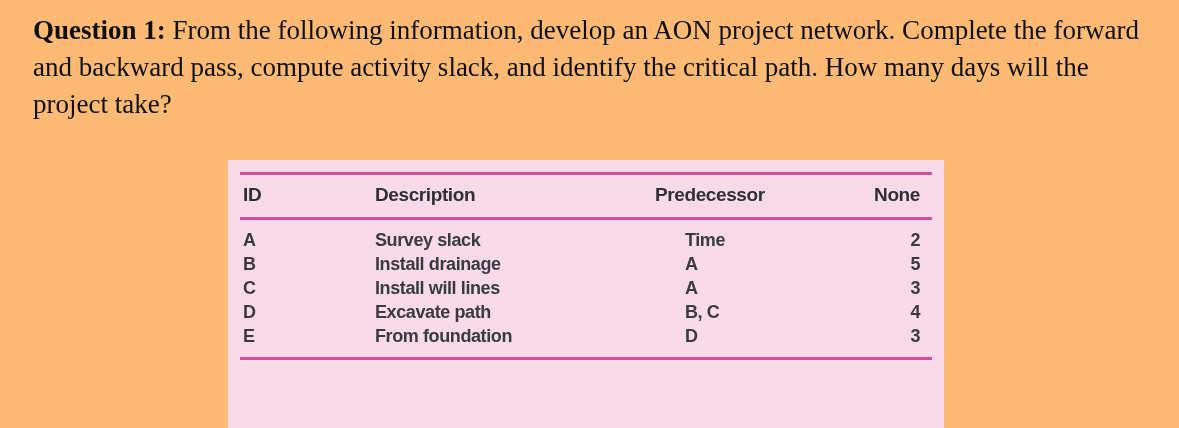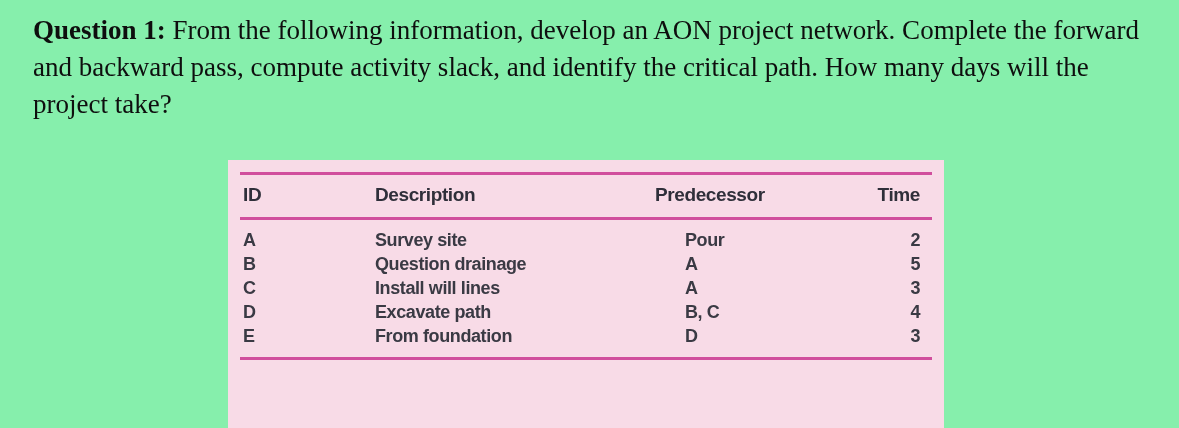--- a/index.html
+++ b/index.html
@@ -11,21 +11,21 @@
   html, body {
     width: 1179px;
     height: 428px;
     background: #ffffff;
     overflow: hidden;
   }
   .page {
     position: relative;
     width: 1179px;
     height: 428px;
-    background: #86efac;
+    background: #fdba74;
     padding-left: 8px;
   }
   .question {
     position: absolute;
     left: 33px;
     top: 12px;
     width: 1122px;
     font-family: "Liberation Serif", serif;
     font-size: 27px;
     line-height: 37px;
@@ -87,33 +87,33 @@
     <span>From the following information, develop an AON project network. Complete the forward and backward pass, compute activity slack, and identify the critical path. How many days will the project take?</span>
   </p>
 
   <div class="table-panel">
     <table class="activity-table">
       <thead>
         <tr>
           <th class="col-id">ID</th>
           <th class="col-desc">Description</th>
           <th class="col-pred">Predecessor</th>
-          <th class="col-time">Time</th>
+          <th class="col-time">None</th>
         </tr>
       </thead>
       <tbody>
         <tr>
           <td class="cell-id">A</td>
-          <td class="cell-desc">Survey site</td>
-          <td class="cell-pred">Pour</td>
+          <td class="cell-desc">Survey slack</td>
+          <td class="cell-pred">Time</td>
           <td class="cell-time">2</td>
         </tr>
         <tr>
           <td class="cell-id">B</td>
-          <td class="cell-desc">Question drainage</td>
+          <td class="cell-desc">Install drainage</td>
           <td class="cell-pred">A</td>
           <td class="cell-time">5</td>
         </tr>
         <tr>
           <td class="cell-id">C</td>
           <td class="cell-desc">Install will lines</td>
           <td class="cell-pred">A</td>
           <td class="cell-time">3</td>
         </tr>
         <tr>

